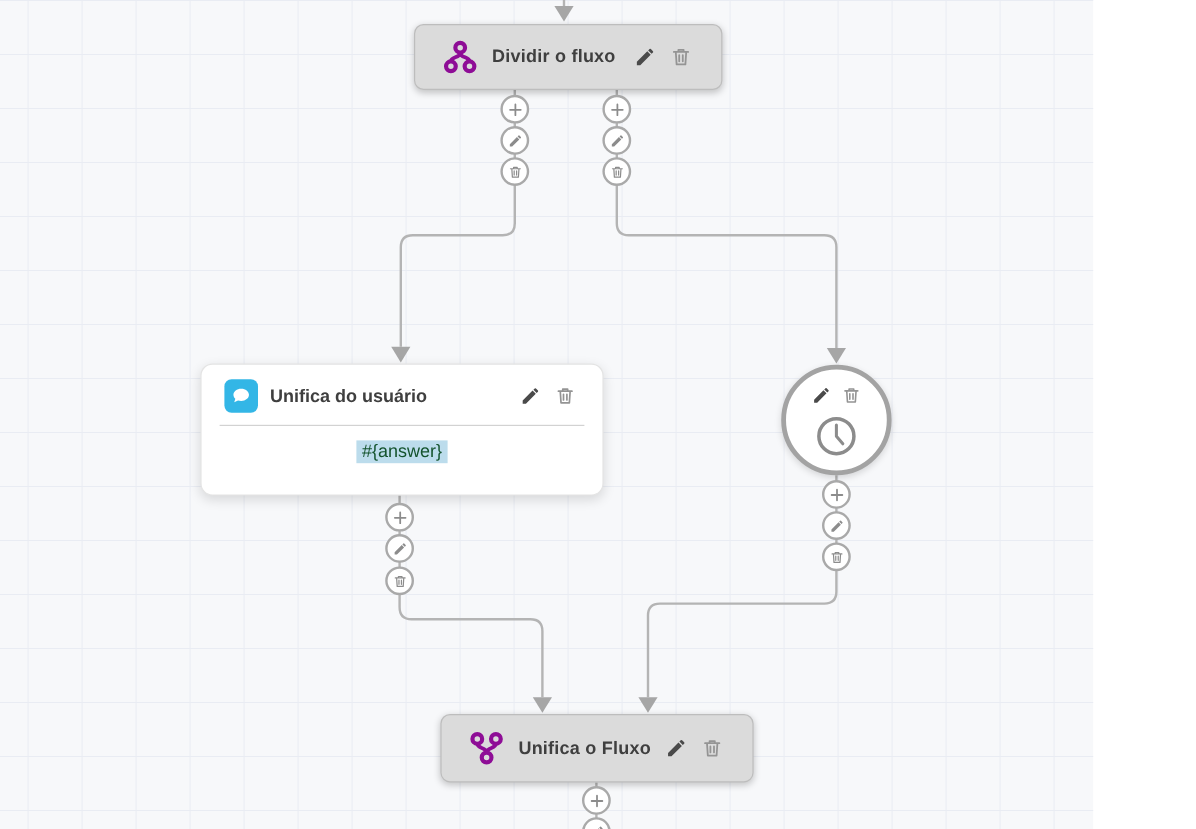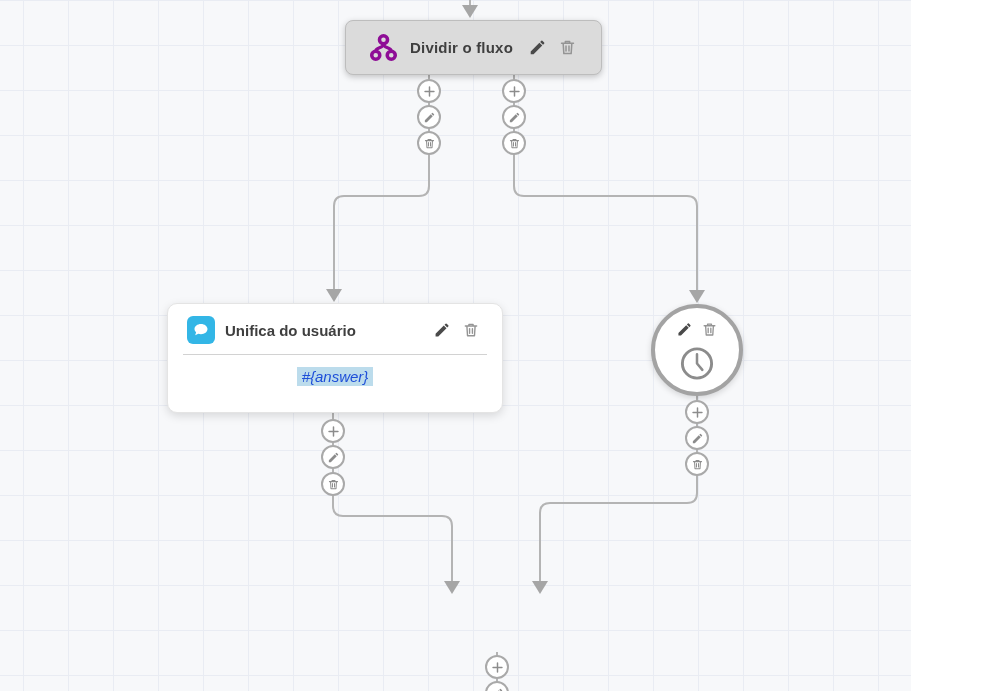--- a/index.html
+++ b/index.html
@@ -40,21 +40,21 @@
     box-shadow:0 3px 10px rgba(0,0,0,.13);
   }
   .card-header{display:flex; align-items:center; padding:12px 20px 10px 19px;}
   .card-header .bubble{
     width:28px; height:28px; border-radius:6px; background:var(--blue);
     display:flex; align-items:center; justify-content:center; flex:none;
   }
   .card-header .title{font-size:15px; font-weight:bold; color:var(--title); margin-left:10px; white-space:nowrap;}
   .card-divider{border-top:1px solid #d2d2d2; margin:0 15px;}
   .card-body{height:42px; display:flex; align-items:center; justify-content:center;}
-  .hl-var{background:var(--hl); font-style:italic; font-size:15px; color:#1d4ed8; padding:1px 5px;}
+  .hl-var{background:var(--hl); font-size:15px; color:#14532d; padding:1px 5px;}
 
   .circle-node{
     position:absolute; left:651px; top:304px; width:92px; height:92px; box-sizing:border-box;
     background:#fff; border:4px solid #a3a3a3; border-radius:50%;
     box-shadow:0 2px 6px rgba(0,0,0,.15);
   }
   .circle-node .c-actions{position:absolute; left:0; top:13px; width:100%; display:flex; justify-content:center; gap:8px;}
   .circle-node .clock-wrap{position:absolute; left:50%; top:37px; transform:translateX(-50%);}
 
   .pbtn{
@@ -165,20 +165,41 @@
       </span>
     </div>
     <span class="clock-wrap">
       <svg width="37" height="37" viewBox="0 0 38 38">
         <circle cx="19" cy="19" r="15" fill="none" stroke="#8c8c8c" stroke-width="3"></circle>
         <path d="M19 19 V9.5 M19 19 l5.5 6.5" fill="none" stroke="#8c8c8c" stroke-width="2.6" stroke-linecap="round"></path>
       </svg>
     </span>
   </div>
 
+  <div class="gnode" style="left:367px; top:595px; width:261px; height:57px;">
+    <svg width="31" height="31" viewBox="0 0 30 30">
+      <path d="M7.5 11.5 C7.5 15.5 15 14 15 18.5 M22.5 11.5 C22.5 15.5 15 14 15 18.5" fill="none" stroke="#8e0d96" stroke-width="3"></path>
+      <circle cx="7.5" cy="7.5" r="3.9" fill="none" stroke="#8e0d96" stroke-width="3.4"></circle>
+      <circle cx="22.5" cy="7.5" r="3.9" fill="none" stroke="#8e0d96" stroke-width="3.4"></circle>
+      <circle cx="15" cy="22.5" r="3.9" fill="none" stroke="#8e0d96" stroke-width="3.4"></circle>
+    </svg>
+    <span class="title">Unifica o Fluxo</span>
+    <span class="hdr-actions">
+      <span class="act">
+        <svg width="19" height="19" viewBox="0 0 14 14" fill="#4a4a4a">
+            <use href="#i-pencil"></use>
+          </svg>
+      </span>
+      <span class="act">
+        <svg width="19" height="19" viewBox="0 0 14 14" stroke="#949494">
+            <use href="#i-trash"></use>
+          </svg>
+      </span>
+    </span>
+  </div>
 
   <button class="pbtn" style="left:417px; top:79px;">
       <svg width="13" height="13">
         <use href="#i-plus"></use>
       </svg>
     </button>
   <button class="pbtn" style="left:417px; top:105px;">
       <svg width="13" height="13" viewBox="0 0 14 14" fill="#8c8c8c">
         <use href="#i-pencil"></use>
       </svg>

